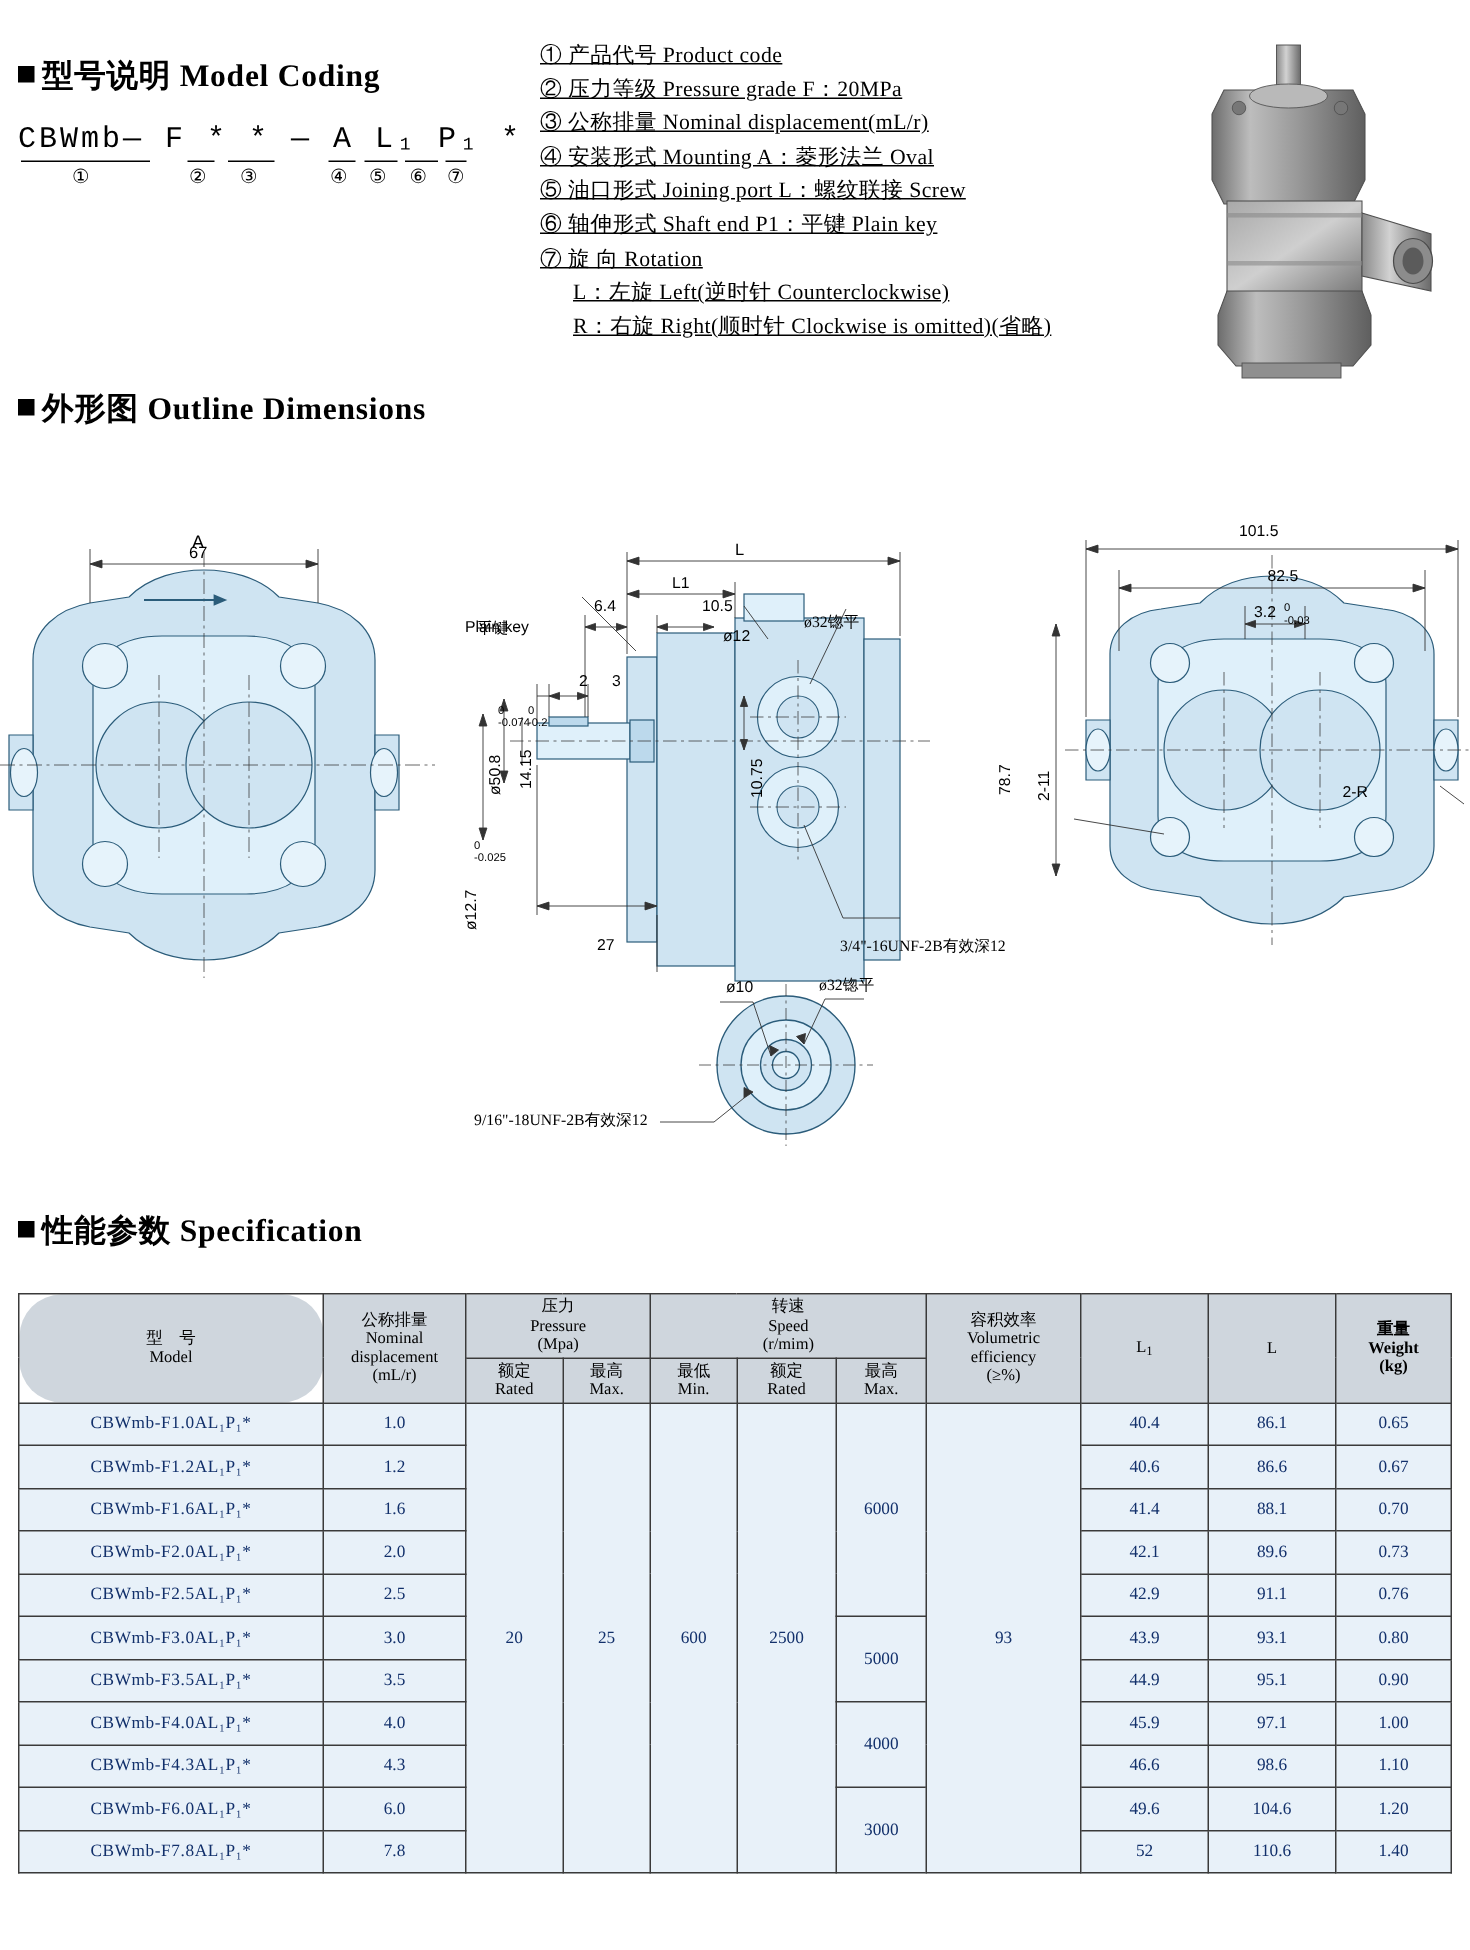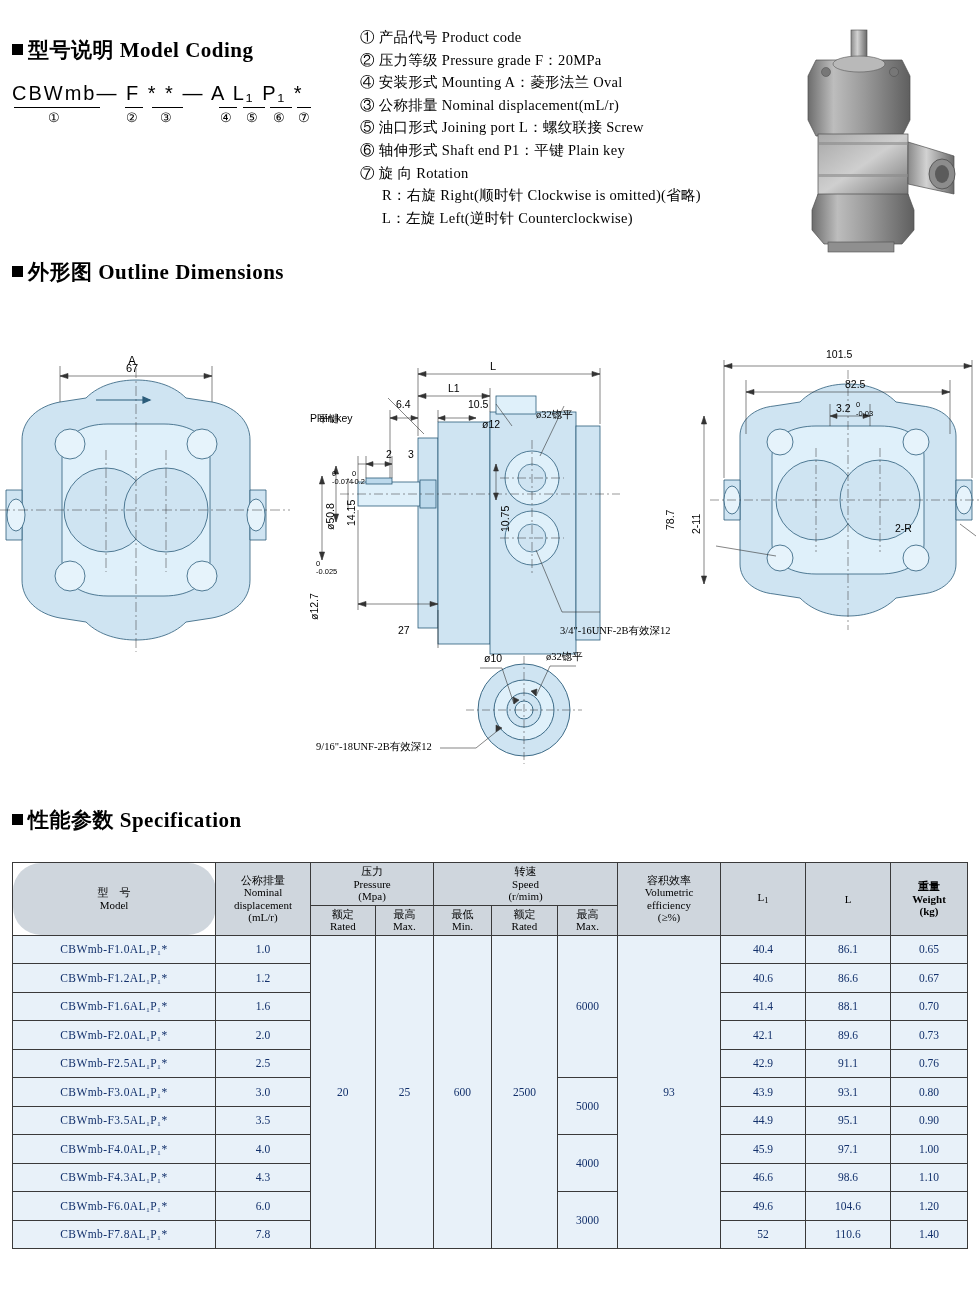--- a/index.html
+++ b/index.html
@@ -37,21 +37,21 @@
     vertical-align: 2px;
   }
 
   
   .coding {
     position: absolute;
     left: 12px; top: 82px;
     width: 330px;
   }
   .coding-line {
-    font-family: Liberation Sans, sans-serif;
+    font-family: Liberation Mono, monospace;
     font-size: 20px;
     letter-spacing: 2px;
     white-space: nowrap;
   }
   .coding-rule {
     position: absolute;
     border-bottom: 1px solid #000;
   }
   .circ {
     display: inline-block;
@@ -59,20 +59,21 @@
   }
 
   
   .legend {
     position: absolute;
     left: 360px; top: 26px;
     width: 430px;
     font-size: 14.5px;
     line-height: 22.6px;
     white-space: nowrap;
+    text-decoration: underline;
   }
   .legend div { letter-spacing: .3px; }
   .legend .ind { padding-left: 22px; }
 
   
   .photo {
     position: absolute;
     left: 782px; top: 24px;
     width: 190px; height: 232px;
   }
@@ -156,27 +157,27 @@
     <span class="circ" style="position:absolute; left:148px; top:28px; font-size:13px;">③</span>
     <span class="circ" style="position:absolute; left:208px; top:28px; font-size:13px;">④</span>
     <span class="circ" style="position:absolute; left:234px; top:28px; font-size:13px;">⑤</span>
     <span class="circ" style="position:absolute; left:261px; top:28px; font-size:13px;">⑥</span>
     <span class="circ" style="position:absolute; left:286px; top:28px; font-size:13px;">⑦</span>
   </div>
 
   <div class="legend">
     <div>① 产品代号 Product code</div>
     <div>② 压力等级 Pressure grade F：20MPa</div>
+    <div>③ 公称排量 Nominal displacement(mL/r)</div>
     <div>④ 安装形式 Mounting  A：菱形法兰 Oval</div>
-    <div>③ 公称排量 Nominal displacement(mL/r)</div>
     <div>⑤ 油口形式 Joining port L：螺纹联接 Screw</div>
     <div>⑥ 轴伸形式 Shaft end P1：平键 Plain key</div>
     <div>⑦ 旋        向 Rotation</div>
+    <div class="ind">L：左旋 Left(逆时针 Counterclockwise)</div>
     <div class="ind">R：右旋 Right(顺时针 Clockwise is omitted)(省略)</div>
-    <div class="ind">L：左旋 Left(逆时针 Counterclockwise)</div>
   </div>
 
   <div class="photo">
     <svg width="190" height="232" viewBox="0 0 190 232">
       <defs>
         <linearGradient id="mg" x1="0" y1="0" x2="1" y2="0">
           <stop offset="0%" stop-color="#6d6d6d"></stop>
           <stop offset="25%" stop-color="#bdbdbd"></stop>
           <stop offset="55%" stop-color="#9a9a9a"></stop>
           <stop offset="100%" stop-color="#5f5f5f"></stop>

